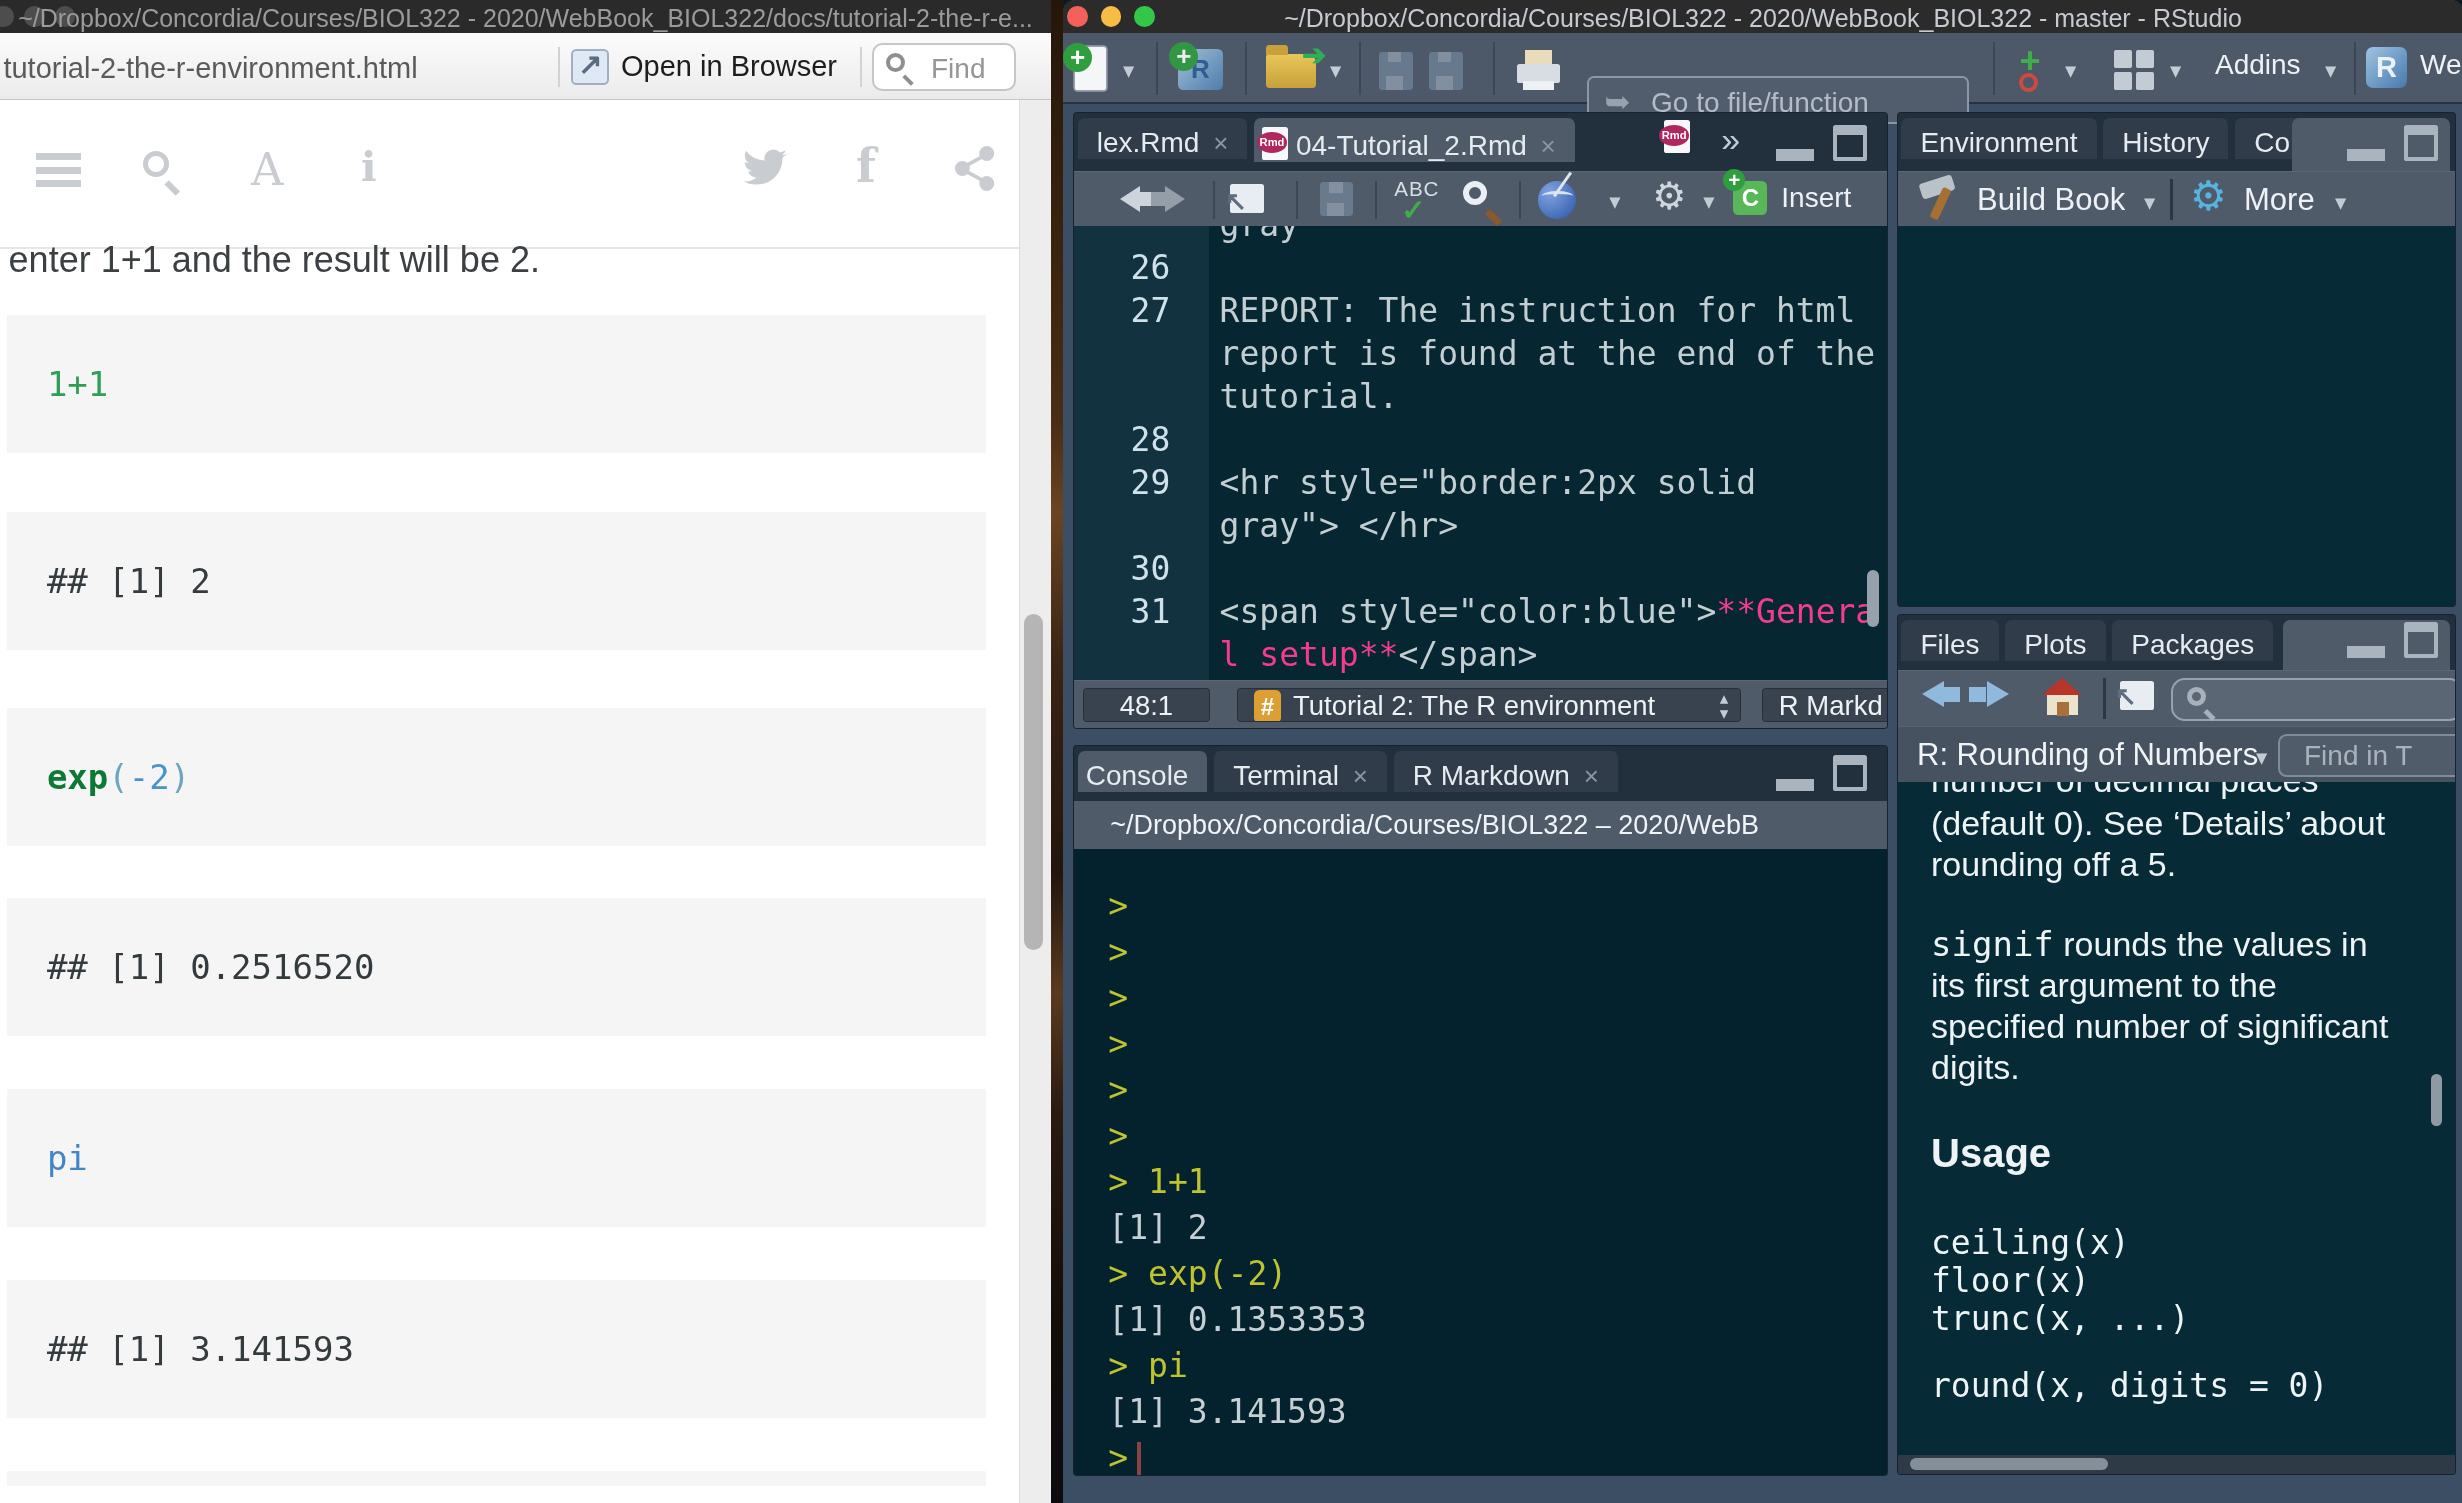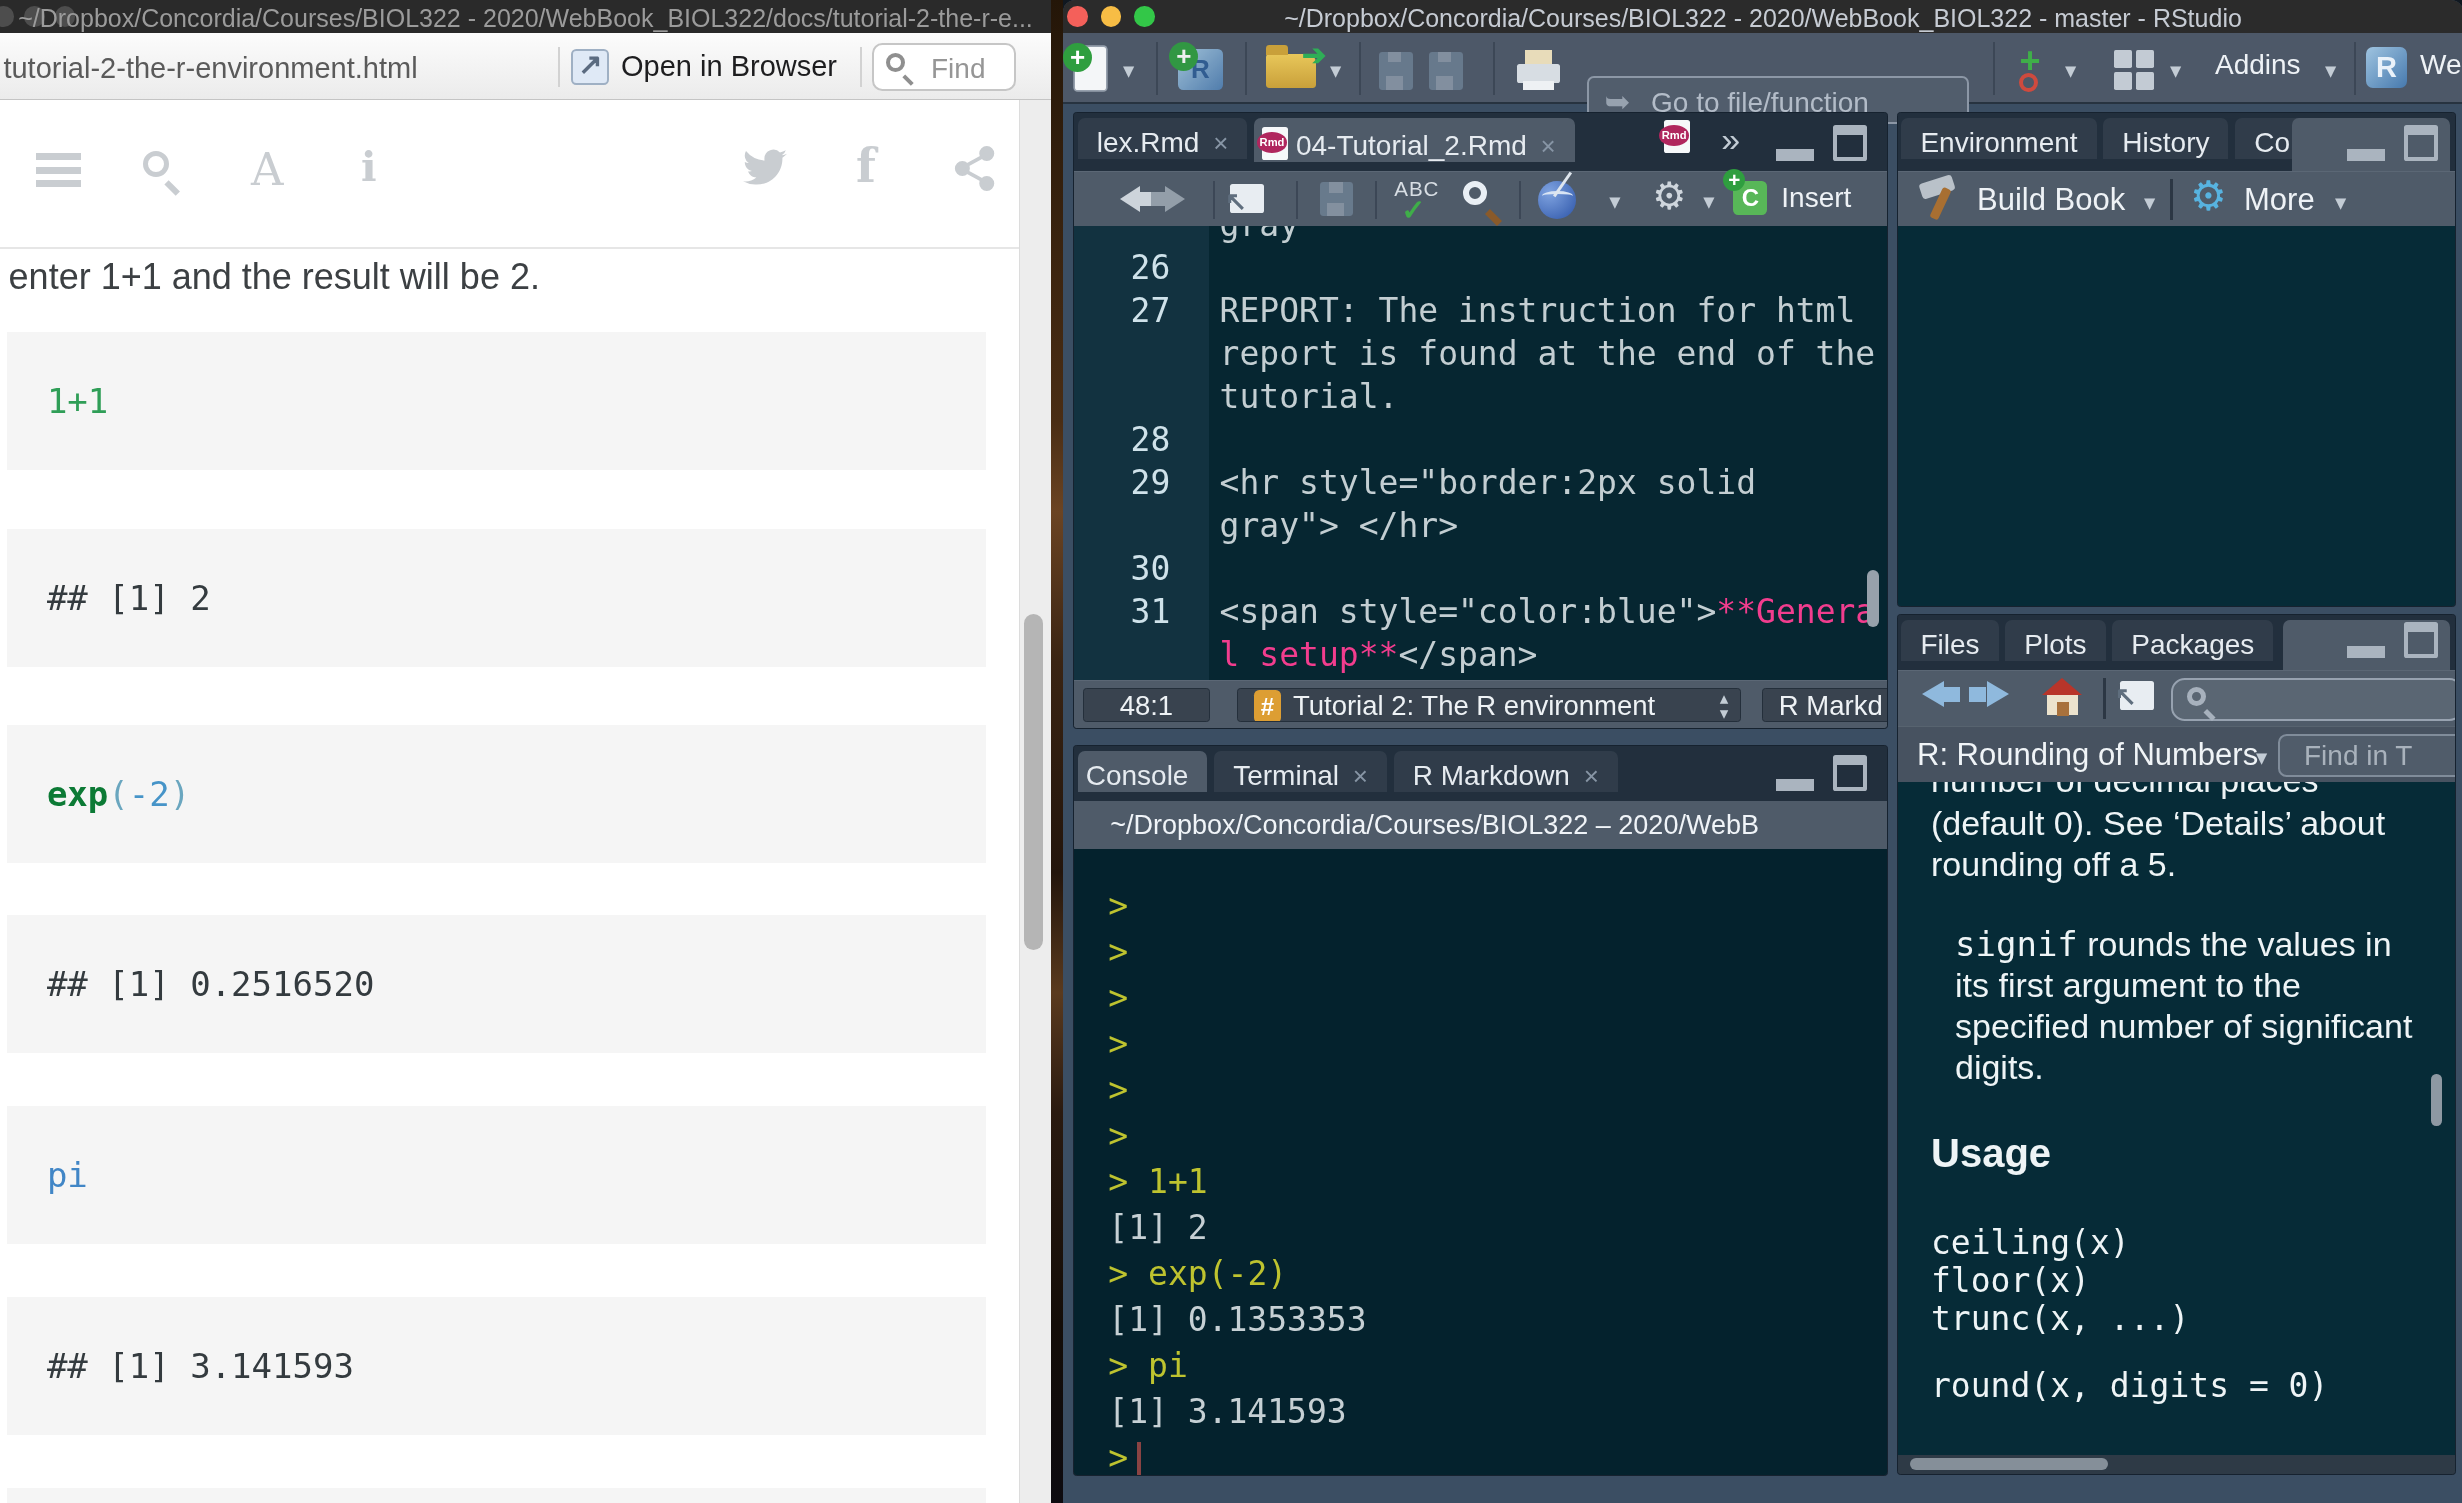--- a/index.html
+++ b/index.html
@@ -42,21 +42,21 @@
     linear-gradient(#c9cdd1 0 6.9px,transparent 6.9px 13.8px,#c9cdd1 13.8px 20.6px,transparent 20.6px 27.5px,#c9cdd1 27.5px 34px);}
   #pi-mag{left:143px;top:151px;width:26px;height:26px;border:5.2px solid #c9cdd1;border-radius:50%;}
   #pi-mag::after{content:"";position:absolute;left:20.6px;top:24px;width:6px;height:15.5px;background:#c9cdd1;transform:rotate(-45deg);}
   #pi-font{left:251px;top:143px;font-family:"DejaVu Serif",serif;font-size:45px;}
   #pi-info{left:361px;top:143px;font-family:"DejaVu Serif",serif;font-size:41px;font-weight:bold;}
   #pi-twitter{left:741px;top:148px;}
   #pi-fb{left:856px;top:139px;font-family:"DejaVu Serif",serif;font-size:46px;font-weight:bold;}
   #pi-share{left:953px;top:146px;}
   #b-divider{left:0;top:247px;width:1019px;height:1.7px;background:#e6e6e6;}
   
-  #page{left:0;top:249px;width:876px;}
+  #page{left:0;top:232px;width:876px;}
   #intro{margin:6.9px 0 0 8.6px;font-size:36px;color:#3c4043;}
   .block{width:979px;margin-left:6.9px;height:138px;background:#f5f5f5;display:flex;align-items:center;
     font-family:"DejaVu Sans Mono",monospace;font-size:34px;padding-left:40px;}
   .block.partial{height:15.5px;}
   .blk-gap1{margin-top:34px;} .blk-gap2{margin-top:59px;} .blk-gap3{margin-top:58px;}
   .blk-gap4{margin-top:52px;} .blk-gap5{margin-top:53px;}
   .seg-green{color:#2f9e57;} .seg-func{color:#0c7a35;font-weight:bold;}
   .seg-paren{color:#6aa6bf;} .seg-num{color:#4694c8;} .seg-const{color:#4186c6;}
   .seg-out{color:#343b3f;}
   
@@ -245,21 +245,21 @@
   #he-topic-label{position:absolute;left:19px;top:10.3px;font-size:31px;color:#f0f4f7;white-space:nowrap;}
   #he-topic-c{left:358px;top:17px;}
   #he-find{position:absolute;left:380px;top:6.9px;width:198px;height:43px;background:#505c6a;
     border:2.6px solid #808c9a;border-radius:8.6px;font-size:28px;color:#a9b2bc;line-height:40px;padding-left:24px;white-space:nowrap;}
   #he-content{position:absolute;left:0;top:167px;width:100%;height:676px;background:var(--helpbg);
     color:var(--helpfg);font-size:34px;line-height:41px;overflow:hidden;}
   #he-inner{padding:0 0 0 33px;}
   .clipline{height:20.6px;overflow:hidden;}
   .clipline div{transform:translateY(-22.4px);}
   .h-mono{font-family:"DejaVu Sans Mono",monospace;}
-  #he-p2{margin-top:39px;margin-left:24px;}
+  #he-p2{margin-top:39px;}
   #he-usage-title{margin-top:45px;font-size:40px;font-weight:bold;}
   #he-usage{margin-top:50px;font-family:"DejaVu Sans Mono",monospace;font-size:33px;line-height:38px;}
   .u-blank{height:29px;}
   #he-vthumb{left:533px;top:292px;width:11.2px;height:52px;background:#8e99a3;border-radius:5.2px;}
   #he-hscroll{position:absolute;left:0;bottom:0;width:100%;height:19px;background:#2e3a46;}
   #he-hthumb{left:12px;top:3.4px;width:198px;height:12px;background:#858f99;border-radius:6px;}
 </style>
 </head>
 <body>
 

